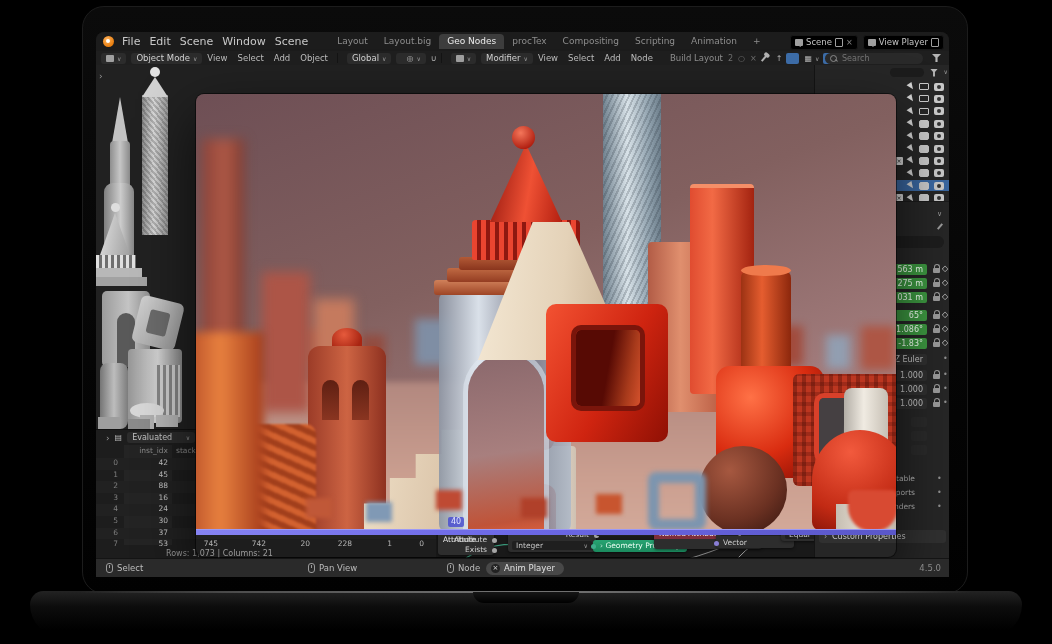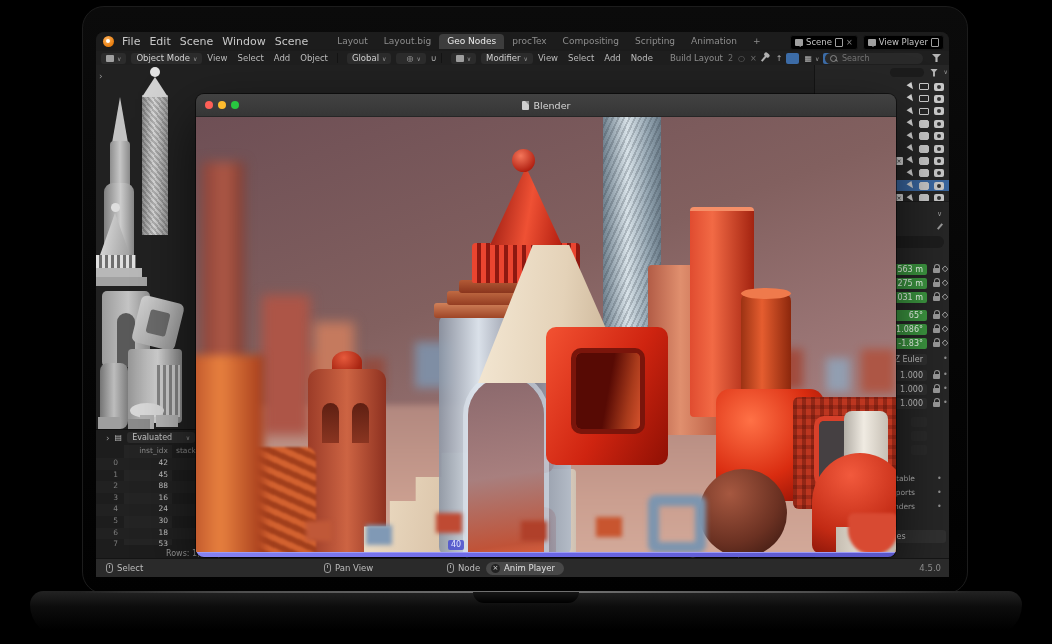--- a/index.html
+++ b/index.html
@@ -378,21 +378,21 @@
           <div class="sr z" style="top:74.4px">
               <span class="sidx">4</span>
               <span class="sval">24</span>
             </div>
           <div class="sr" style="top:86px">
               <span class="sidx">5</span>
               <span class="sval">30</span>
             </div>
           <div class="sr z" style="top:97.6px">
             <span class="sidx">6</span>
-              <span class="sval">18</span>
+              <span class="sval">37</span>
             <span class="xc" style="left:88px">745</span>
             <span class="xc" style="left:136px">741</span>
             <span class="xc" style="left:180px">20</span>
             <span class="xc" style="left:222px">228</span>
             <span class="xc" style="left:262px">0</span>
             <span class="xc" style="left:294px">0</span>
           </div>
           <div class="sr" style="top:109.2px">
             <span class="sidx">7</span>
               <span class="sval">53</span>
@@ -578,29 +578,20 @@
           <div class="pvis" style="top:272px">Selectable</div>
           <div class="pdot" style="left:122px;top:272px"></div>
           <div class="pvis" style="top:286px">Show in Viewports</div>
           <div class="pdot" style="left:122px;top:286px"></div>
           <div class="pvis" style="top:300px">Show in Renders</div>
           <div class="pdot" style="left:122px;top:300px"></div>
           <div class="pcustom">Custom Properties</div>
         </div>
 
         <div class="fwin">
-          <div class="ftitle">
-            <span class="tlb tl1"></span>
-            <span class="tlb tl2"></span>
-            <span class="tlb tl3"></span>
-            <span class="fname">
-                <span class="doc"></span>
-                <span>Blender</span>
-              </span>
-          </div>
           <div class="render">
             <div class="r-far"></div>
             <div class="r-ground"></div>
             <div class="r-thin"></div>
             <div class="r-bt1"></div>
             <div class="r-bt2"></div>
             <div class="r-finial"></div>
             <div class="r-archtower">
                 <div class="nich n1"></div>
                 <div class="nich n2"></div>
@@ -650,21 +641,21 @@
               <div class="tfill"></div>
             </div>
         </div>
       </div>
 
       <div class="status">
         <span class="sh" style="left:10px">
             <span class="mico"></span>
             <span>Select</span>
           </span>
-        <span class="sh" style="left:228px">
+        <span class="sh" style="left:212px">
             <span class="mico"></span>
             <span>Pan View</span>
           </span>
         <span class="sh" style="left:351px">
             <span class="mico"></span>
             <span>Node</span>
           </span>
         <span class="pill">
             <span class="xcirc"></span>
             <span>Anim Player</span>

